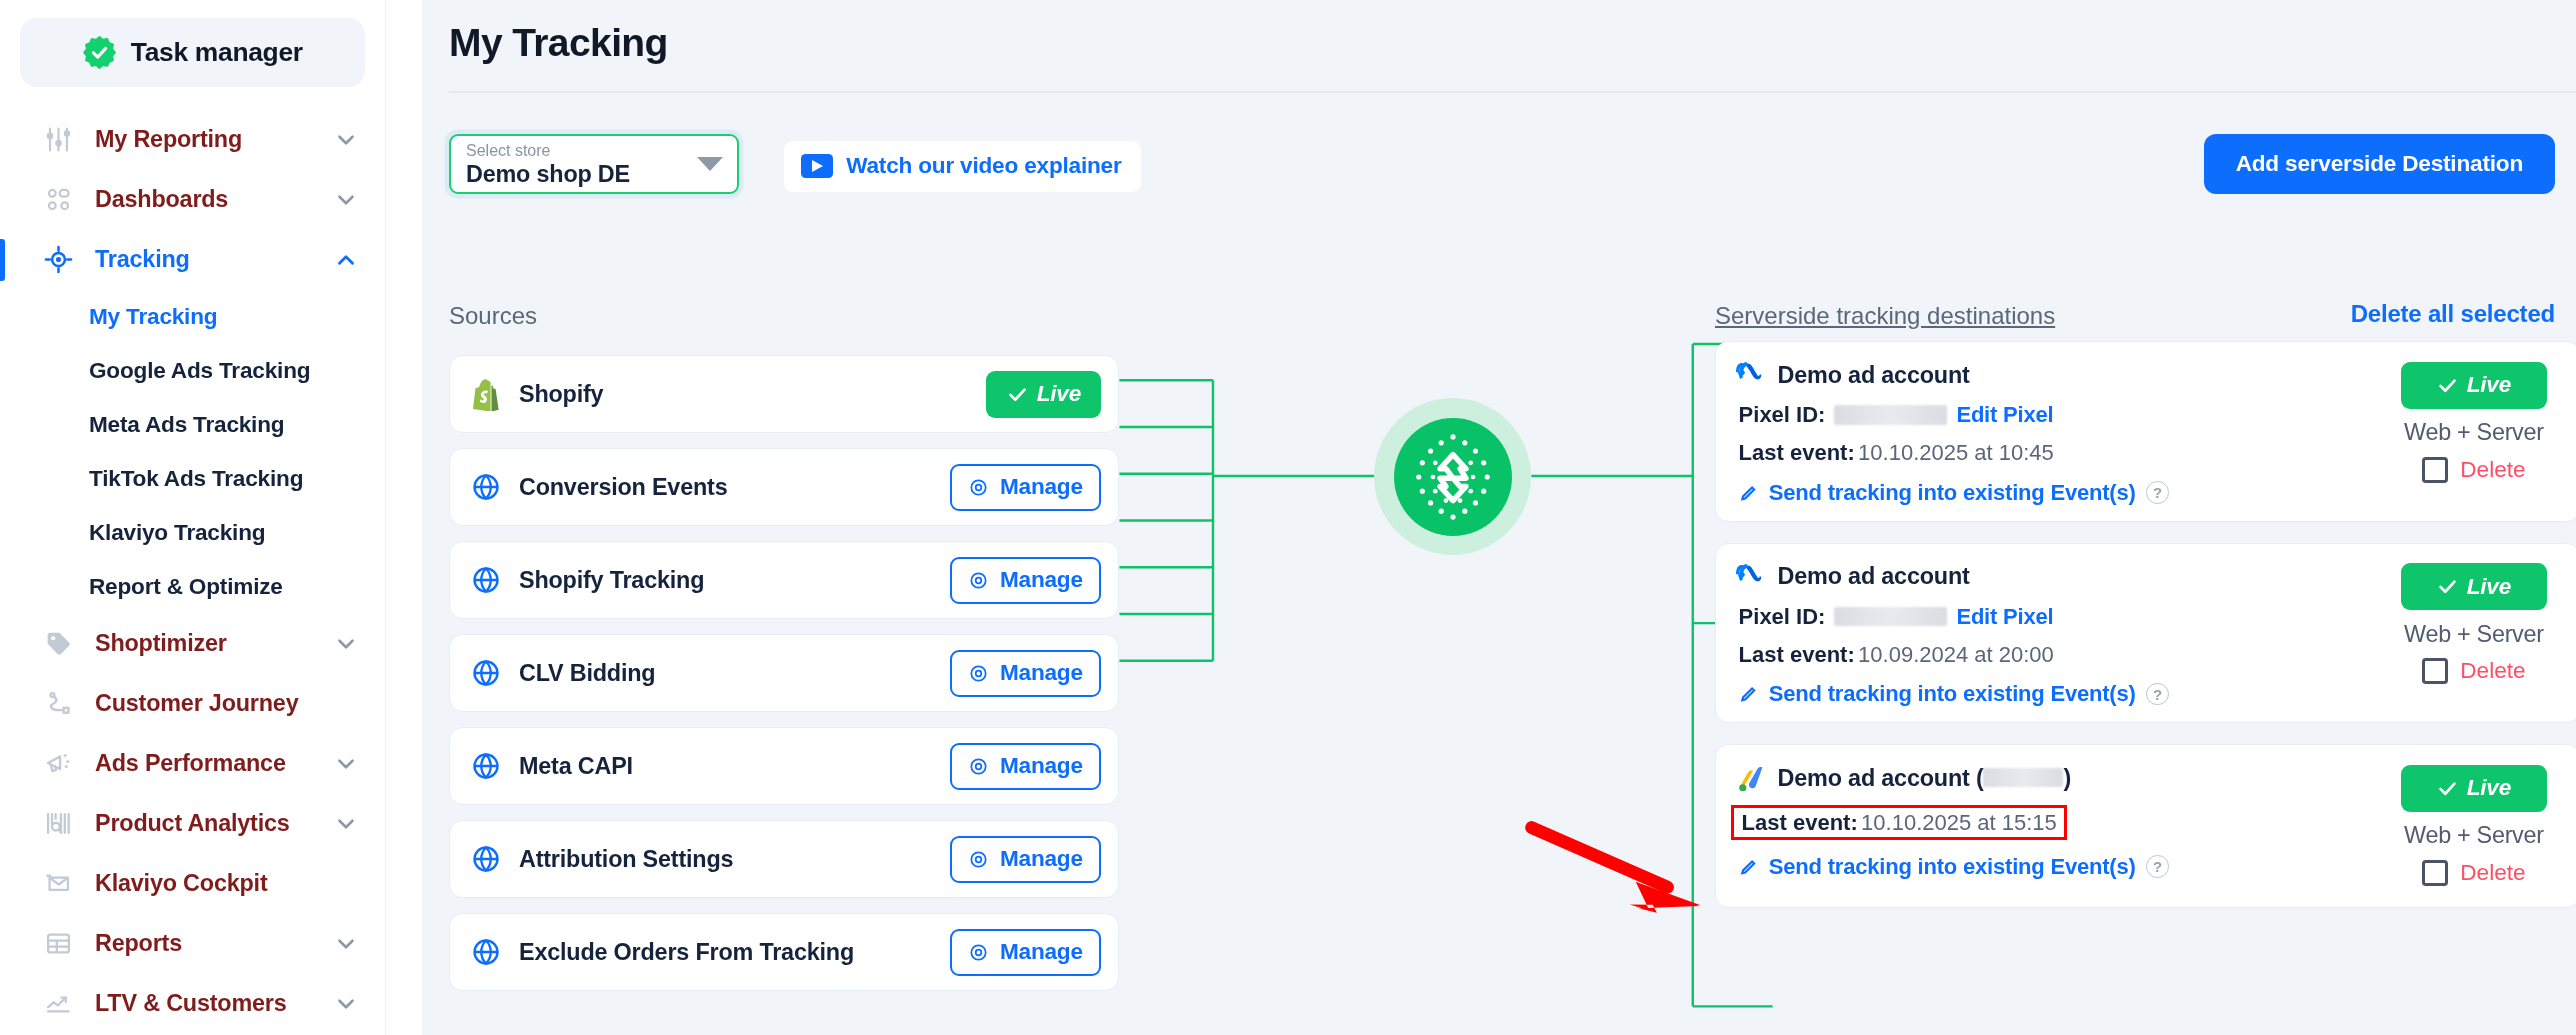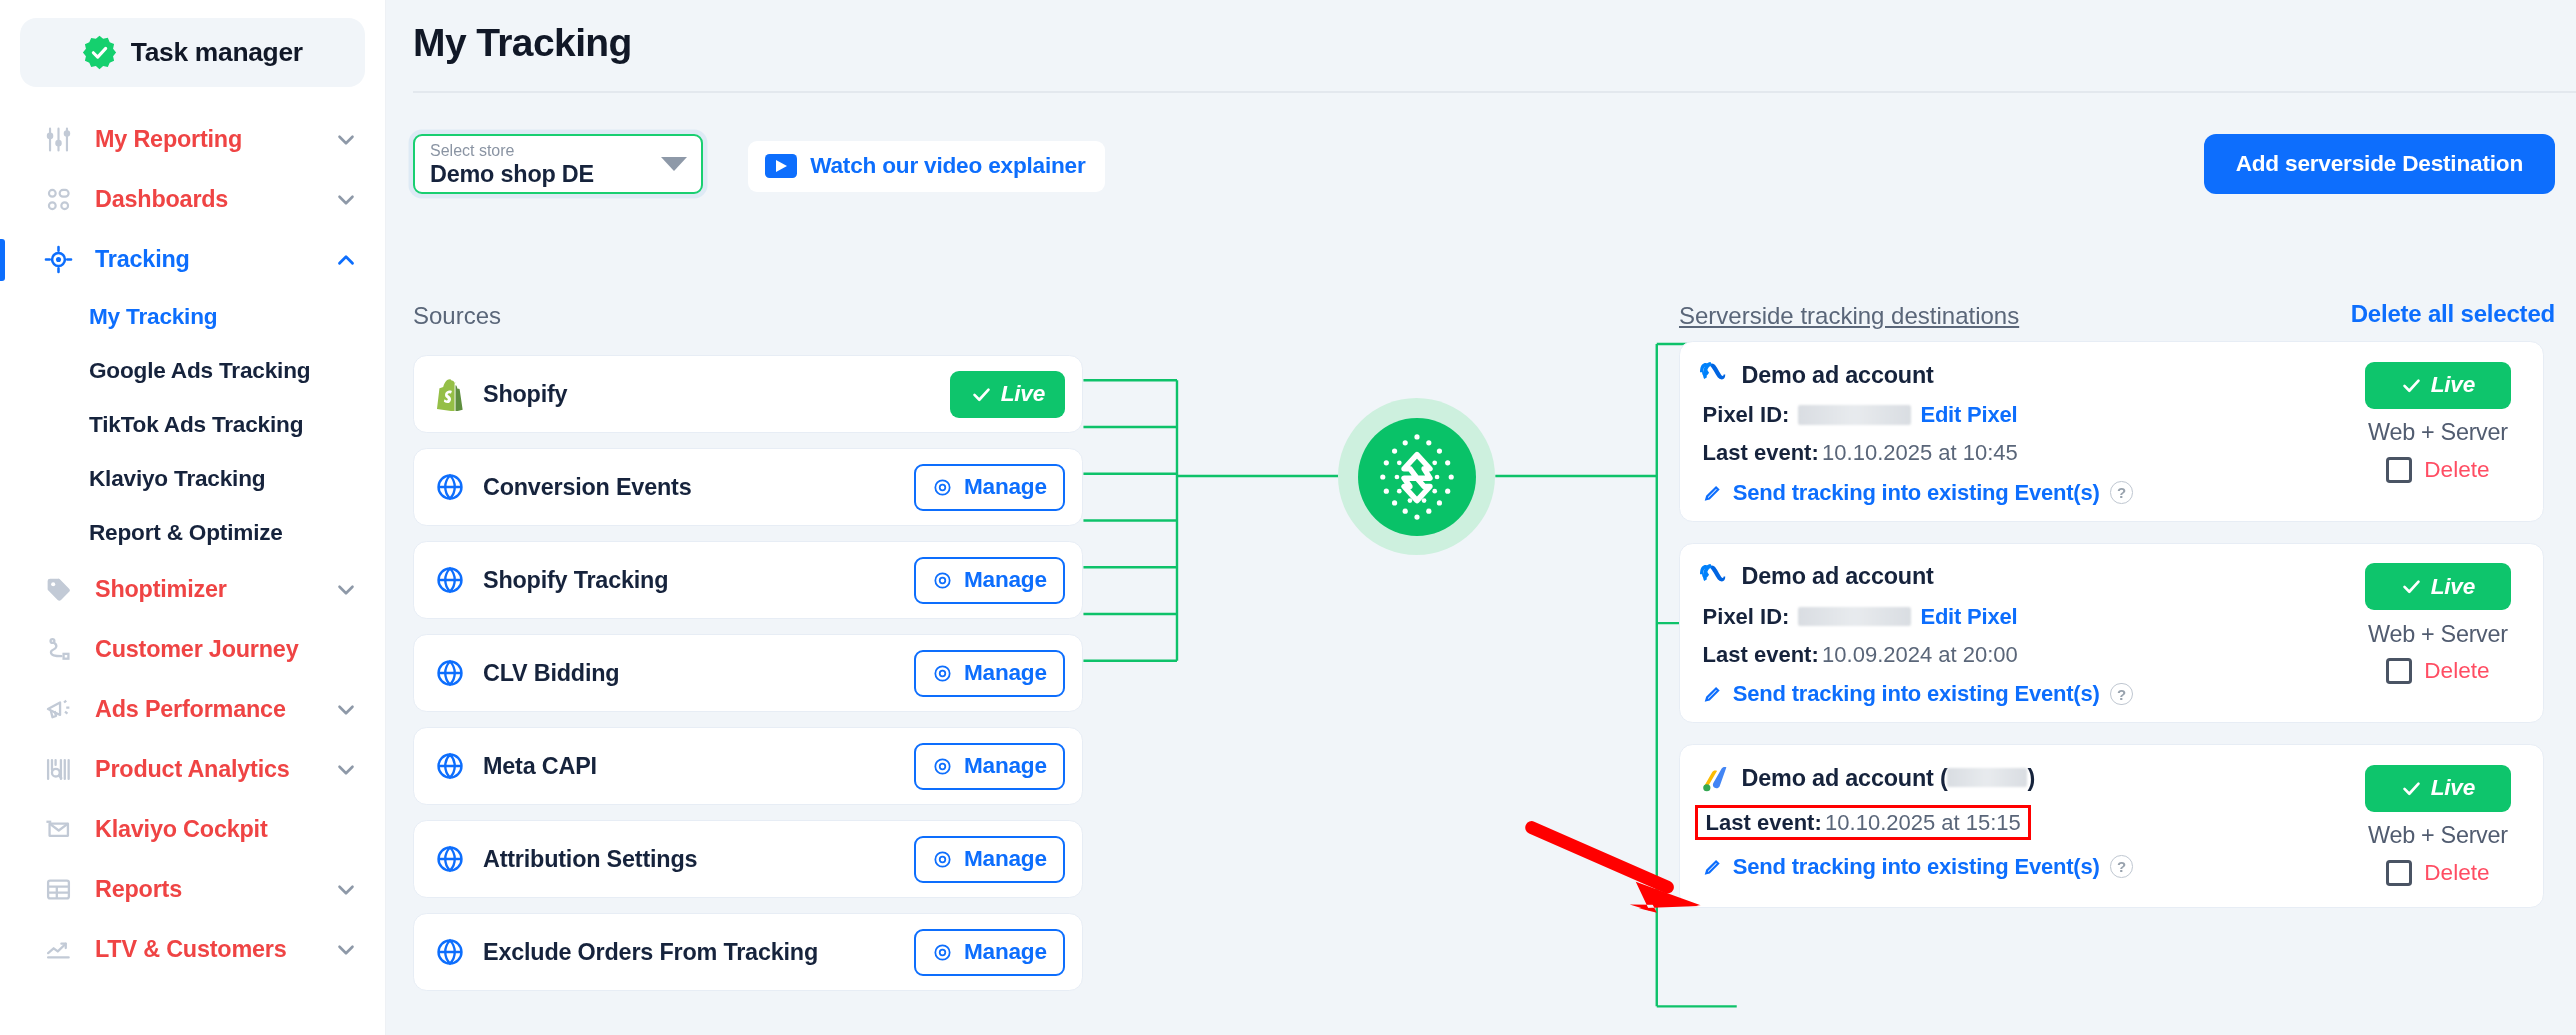--- a/index.html
+++ b/index.html
@@ -2,21 +2,21 @@
 <html style="font-size:12px"><head>
 <meta charset="utf-8">
 <style>
   * { box-sizing: border-box; margin: 0; padding: 0; }
   html, body {
     width: 2576px; height: 1035px;
     font-family: "Liberation Sans", sans-serif;
     background: #ffffff;
     overflow: hidden;
   }
-  #app { position: relative; width: 2576px; height: 1035px; display: flex; }
+  #app { position: relative; width: 2576px; height: 1035px; display: flex; gap: 36px; }
 
   
   .sidebar {
     width: 386px; height: 1035px;
     background: #ffffff;
     border-right: 1.5px solid #eef1f5;
     flex: 0 0 386px;
     position: relative;
     overflow: hidden;
   }
@@ -32,21 +32,21 @@
   .tm-label {
     font-size: 26.4px; font-weight: 700; color: #111827; letter-spacing: -0.3px;
   }
   .nav { margin-top: 22.6px; }
   .nav-item {
     display: flex; align-items: center;
     height: 60px; padding: 0 26px 0 42px;
     position: relative; gap: 21px;
   }
   .nav-item .ico { width: 32px; height: 32px; flex: 0 0 32px; display:flex; align-items:center; justify-content:center; }
-  .nav-item .lbl { font-size: 23.4px; font-weight: 700; color: #ef4444; letter-spacing: -0.2px; flex: 1; }
+  .nav-item .lbl { font-size: 23.4px; font-weight: 700; color: #7f1d1d; letter-spacing: -0.2px; flex: 1; }
   .nav-item.active .lbl { color: #0d6efd; }
   .nav-item.active::before {
     content: ""; position: absolute; left: 0; top: 9px; bottom: 9px;
     width: 4.5px; background: #0d6efd; border-radius: 0 3px 3px 0;
   }
   .chev { width: 26px; height: 26px; flex: 0 0 26px; }
   .sub-item {
     display: flex; align-items: center; height: 54px;
     padding-left: 89px; font-size: 22.6px; font-weight: 600; color: #16233c;
     letter-spacing: -0.2px;
@@ -261,20 +261,23 @@
               <path d="M6 15l6-6 6 6"></path>
             </svg>
         </span>
       </div>
 
       <div class="sub-item active">
           <span>My Tracking</span>
         </div>
       <div class="sub-item">
           <span>Google Ads Tracking</span>
+        </div>
+      <div class="sub-item">
+          <span>Meta Ads Tracking</span>
         </div>
       <div class="sub-item">
           <span>TikTok Ads Tracking</span>
         </div>
       <div class="sub-item">
           <span>Klaviyo Tracking</span>
         </div>
       <div class="sub-item">
           <span>Report &amp; Optimize</span>
         </div>

